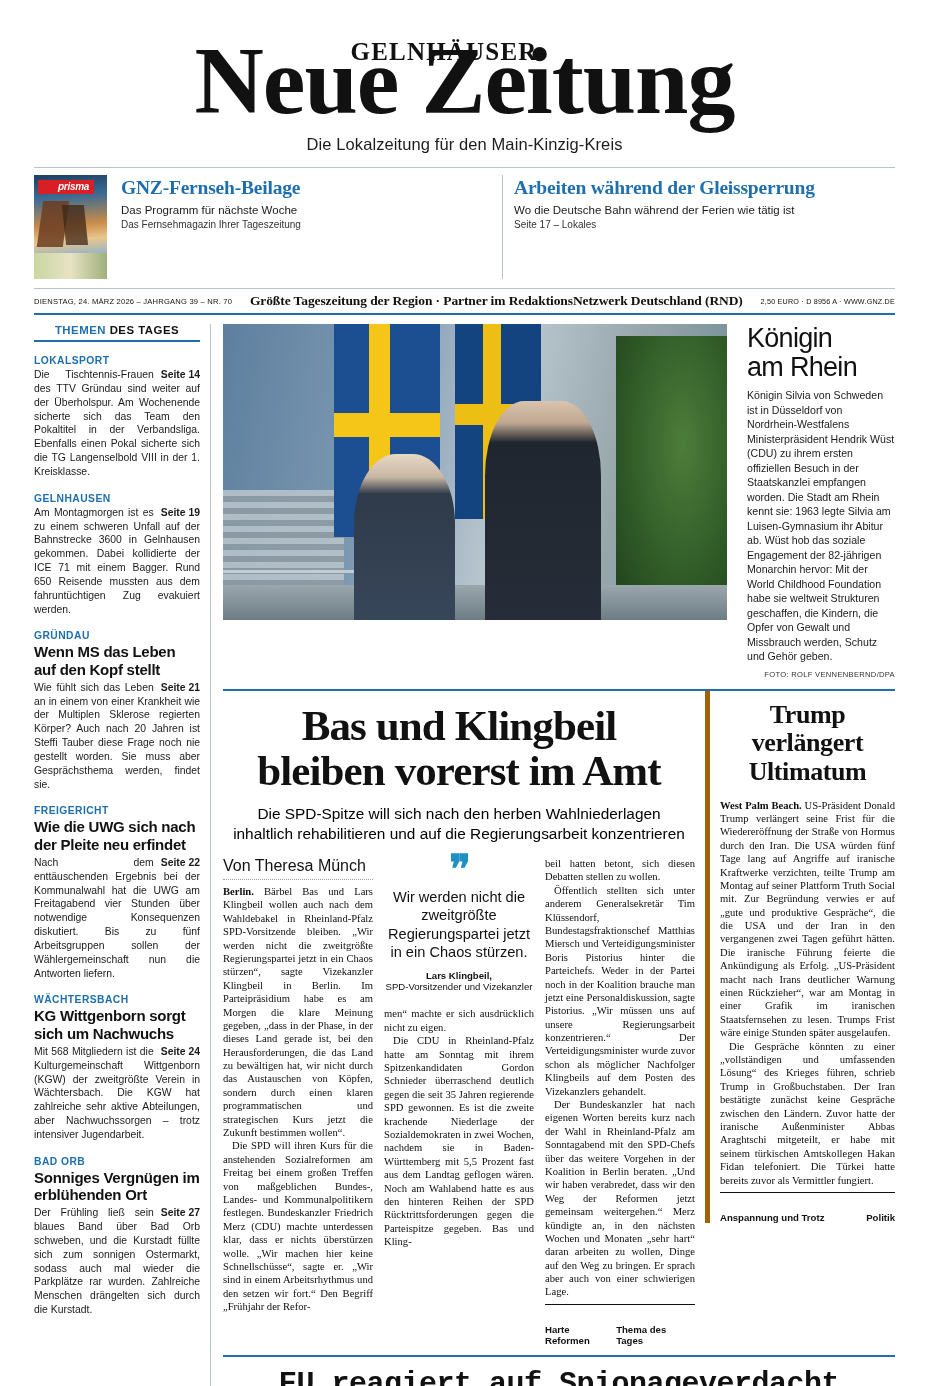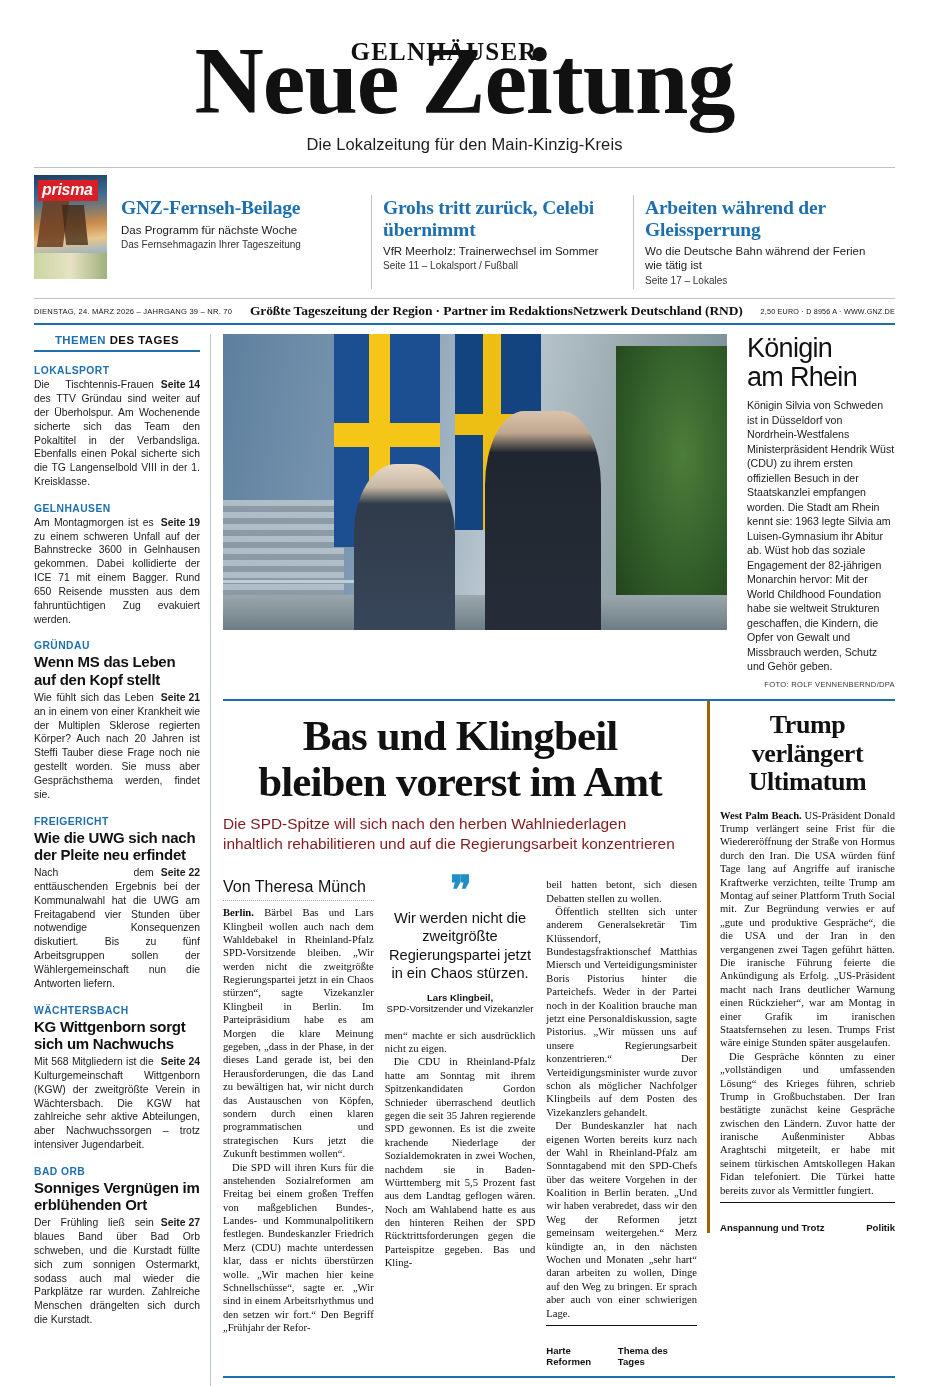--- a/index.html
+++ b/index.html
@@ -38,37 +38,37 @@
     padding-top:7px;
   }
   .prisma{
     width:73px;flex:0 0 73px;margin-right:14px;position:relative;overflow:hidden;
     border:0;
     background:linear-gradient(175deg,#1d3f62 0%,#3b6b94 22%,#c98b4a 48%,#e9c68d 62%,#8fb2cd 78%,#5d7f9c 100%);
     height:104px;
   }
   .prisma .plogo{
     position:absolute;left:4px;top:5px;background:#d81f26;color:#fff;
-    font-weight:700;font-size:16px;font-style:italic;padding:1px 5px 2px 4px;letter-spacing:-.3px;
+    font-weight:700;font-size:10px;font-style:italic;padding:1px 5px 2px 20px;letter-spacing:-.3px;
   }
   .prisma .sail{
     position:absolute;left:6px;top:26px;width:26px;height:46px;background:#6b3d22;
     transform:skewX(-8deg);opacity:.85;
   }
   .prisma .sail2{
     position:absolute;left:30px;top:30px;width:22px;height:40px;background:#3d2515;
     transform:skewX(6deg);opacity:.75;
   }
   .prisma .btm{
     position:absolute;left:0;bottom:0;width:100%;height:26px;
     background:linear-gradient(90deg,#c9d6a0,#e7e2c4,#9fb07a);
   }
   .teasers{display:flex;flex:1;}
   .teaser{
-    flex:1;padding:0 11px;border-left:1px solid #b9c3cc;margin-top:20px;
+    flex:1;padding:0 11px;border-left:1px solid #b9c3cc;
   }
   .teaser:first-child{border-left:none;padding-left:0;}
   .teaser h3{
     margin:2px 0 4px 0;
     font-family:"Liberation Serif", serif;
     font-weight:700;font-size:19.5px;color:#1f6fae;line-height:1.1;
     letter-spacing:-.2px;
   }
   .teaser p{margin:0 0 2px 0;font-size:11.5px;color:#1a1a1a;line-height:1.25;}
   .teaser .pg{font-size:10px;color:#333;}
@@ -133,28 +133,28 @@
   .koen-title{
     font-size:27px;font-weight:400;line-height:1.06;margin:0 0 7px 0;letter-spacing:-.7px;
   }
   .koen-text{font-size:10.6px;line-height:1.37;margin:0;color:#1a1a1a;text-align:left;}
   .koen-credit{font-size:7.6px;letter-spacing:.3px;color:#333;margin-top:6px;text-align:right;}
 
   
   .rule-top{border-top:2px solid #1f6fae;margin:10px 0 0 0;}
   .mainrow{display:flex;align-items:flex-start;}
   .main-left{flex:1;padding-right:10px;}
-  .main-right{width:175px;flex:0 0 175px;padding-left:10px;border-left:3px solid #a16207;}
+  .main-right{width:175px;flex:0 0 175px;padding-left:10px;border-left:5px solid #a16207;}
 
   .main-head{
     font-family:"Liberation Serif", serif;font-weight:700;
     font-size:43px;line-height:1.06;text-align:center;margin:12px 0 10px 0;letter-spacing:-.9px;
   }
   .main-sub{
-    font-size:15.4px;text-align:left;line-height:1.3;margin:0 0 24px 0;color:#7f1d1d;
+    font-size:15.4px;text-align:center;line-height:1.3;margin:0 0 13px 0;color:#000000;
   }
   .byline{font-size:16px;margin:0 0 5px 0;padding-bottom:4px;border-bottom:1px dotted #9aa3ab;}
 
   .cols3{display:flex;gap:11px;}
   .cols3 .col{flex:1;}
   .artp{
     font-family:"Liberation Serif", serif;
     font-size:10.6px;line-height:1.265;text-align:justify;margin:0;color:#0d0d0d;
     hyphens:auto;
   }
@@ -204,25 +204,20 @@
       <div class="plogo">prisma</div>
       <div class="sail"></div>
       <div class="sail2"></div>
       <div class="btm"></div>
     </div>
     <div class="teasers">
       <div class="teaser">
         <h3>GNZ-Fernseh-Beilage</h3>
         <p>Das Programm für nächste Woche</p>
         <p class="pg">Das Fernsehmagazin Ihrer Tageszeitung</p>
-      </div>
-      <div class="teaser">
-        <h3>Grohs tritt zurück, Celebi übernimmt</h3>
-        <p>VfR Meerholz: Trainerwechsel im Sommer</p>
-        <p class="pg">Seite 11 – Lokalsport / Fußball</p>
       </div>
       <div class="teaser">
         <h3>Arbeiten während der Gleissperrung</h3>
         <p>Wo die Deutsche Bahn während der Ferien wie tätig ist</p>
         <p class="pg">Seite 17 – Lokales</p>
       </div>
     </div>
   </div>
 
   <div class="dateline">

